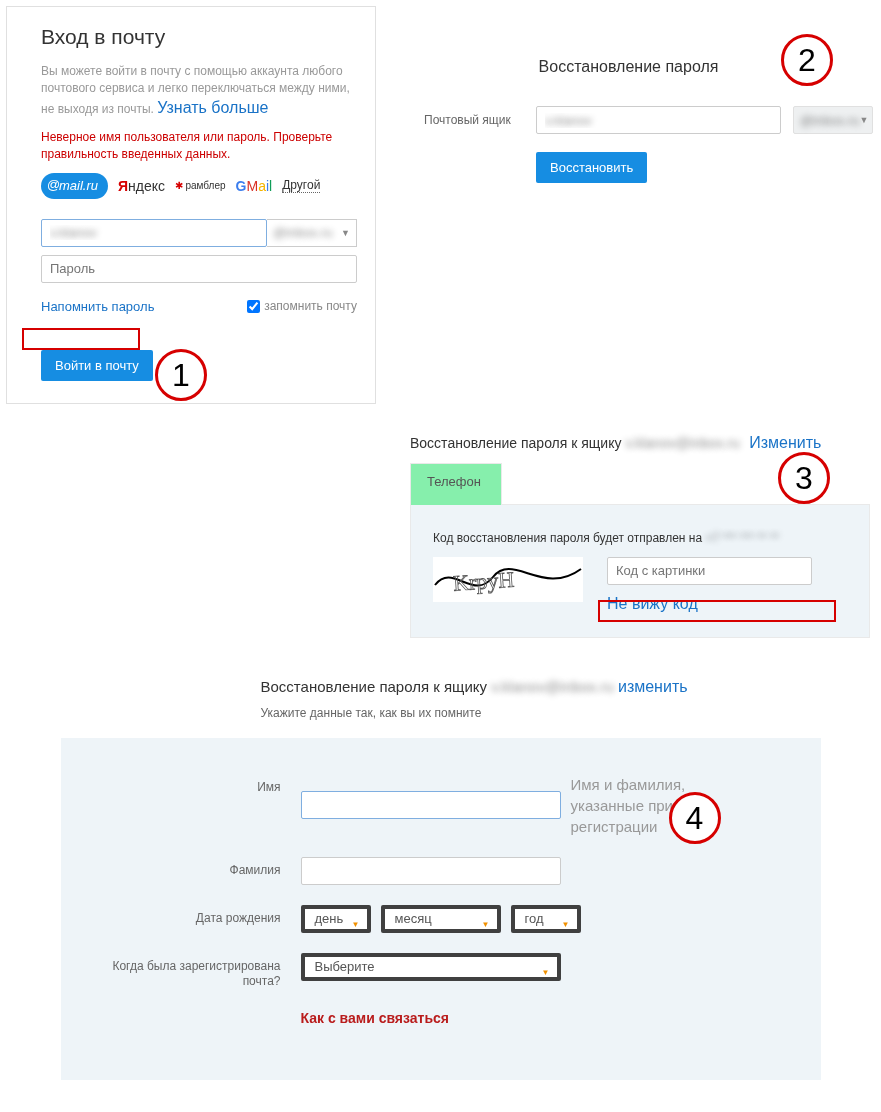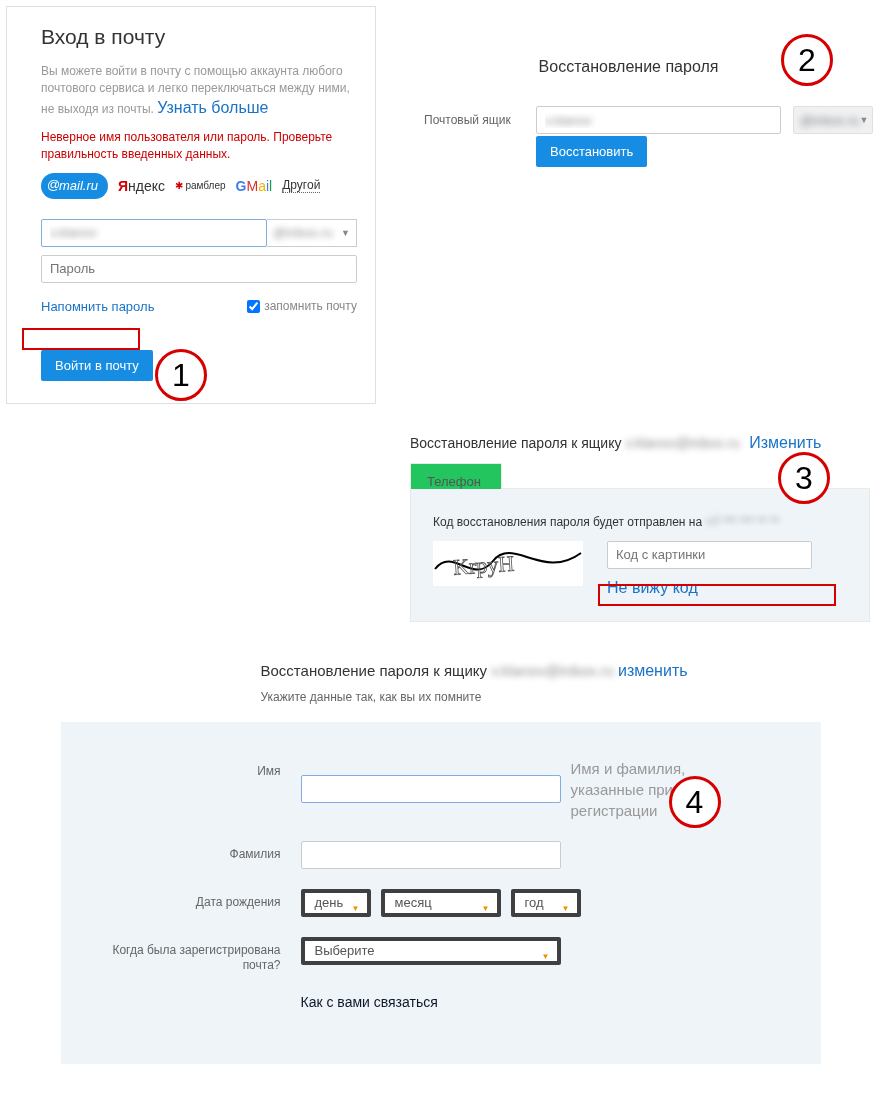--- a/index.html
+++ b/index.html
@@ -52,27 +52,27 @@
   #recov { position:relative; flex:1; padding-top:52px; }
   #recov h3 { font-size:16px; text-align:center; color:#333; font-weight:normal; margin-bottom:30px;}
   #recov .frow { display:flex; align-items:center; gap:12px; justify-content:flex-start; padding-left:40px;}
   #recov .frow label{ width:100px; text-align:left; font-size:12px; color:#666;}
   #recov .frow .emailbox{ flex:1; max-width:260px; }
   #recov .frow .domain2 {
     width:80px; border:1px solid #e0e0e0; background:#eef0f1; height:28px;
     display:flex; align-items:center; padding:0 6px; position:relative; border-radius:2px;
   }
   #recov .frow .domain2 .caret{ margin-left:auto; font-size:9px; color:#888;}
-  #recov .btn-row{ padding-left:152px; margin-top:2px;}
+  #recov .btn-row{ padding-left:152px; margin-top:18px;}
 
   
   #phonewrap { position:relative; margin:30px 8px 0 410px; width:460px;}
   #phonewrap .hdr { font-size:14px; color:#333; margin-bottom:10px;}
   #phonewrap .hdr .blur{ display:inline-block; min-width:120px;}
-  #phonewrap .tabhead { border:1px solid #e9e9e9; border-bottom:none; background:#22c55e; display:inline-block; padding:10px 20px 0 16px; font-size:13px; color:#555; position:relative; top:1px;}
+  #phonewrap .tabhead { border:1px solid #e9e9e9; border-bottom:none; background:#86efac; display:inline-block; padding:10px 20px 16px 16px; font-size:13px; color:#555; position:relative; top:1px;}
   #phone { background:#eef4f8; border:1px solid #e9e9e9; padding:26px 22px 24px 22px; }
   #phone .msg{ font-size:12px; color:#333; margin-bottom:12px;}
   #phone .msg .blur{ display:inline-block; min-width:90px; }
   #phone .caprow{ display:flex; gap:24px; align-items:flex-start;}
   #phone .captcha{ width:150px; height:45px; background:#fff; border:0; display:flex; align-items:center; justify-content:center; position:relative;}
   #phone .capright input{ width:205px;}
   #phone .capright a{ display:inline-block; margin-top:10px;}
   #phone .actions{ display:flex; align-items:center; gap:20px; margin-top:32px;}
 
   
@@ -89,21 +89,21 @@
   .frow2 .hint { font-size:15px; color:#999; max-width:180px; line-height:1.4;}
   .select-like {
     border:4px solid #404040; background:#fff; height:28px; display:flex; align-items:center;
     padding:0 22px 0 10px; position:relative; font-size:13px; color:#555; border-radius:2px; cursor:pointer;
   }
   .select-like .caret{ position:absolute; right:7px; top:11px; font-size:8px; color:#f09000;}
   .w-day{ width:70px;} .w-mon{ width:120px;} .w-year{ width:70px;}
   .w-wide{ width:260px; }
   .w-pwd{ width:260px; position:relative;}
   .eye { position:absolute; right:6px; top:5px; font-size:15px; color:#888; cursor:pointer;}
-  #full h4 { font-size:14px; font-weight:normal; color:#0f172a; margin:10px 0 18px 200px;}
+  #full h4 { font-size:14px; font-weight:bold; color:#b91c1c; margin:10px 0 18px 200px;}
 </style>
 </head>
 <body>
 
 <div class="top">
 
   <div id="login" class="panel">
     <h2>Вход в почту</h2>
     <p class="intro">
       <span>Вы можете войти в почту с помощью аккаунта любого почтового сервиса и легко переключаться между ними, не выходя из почты.</span>

